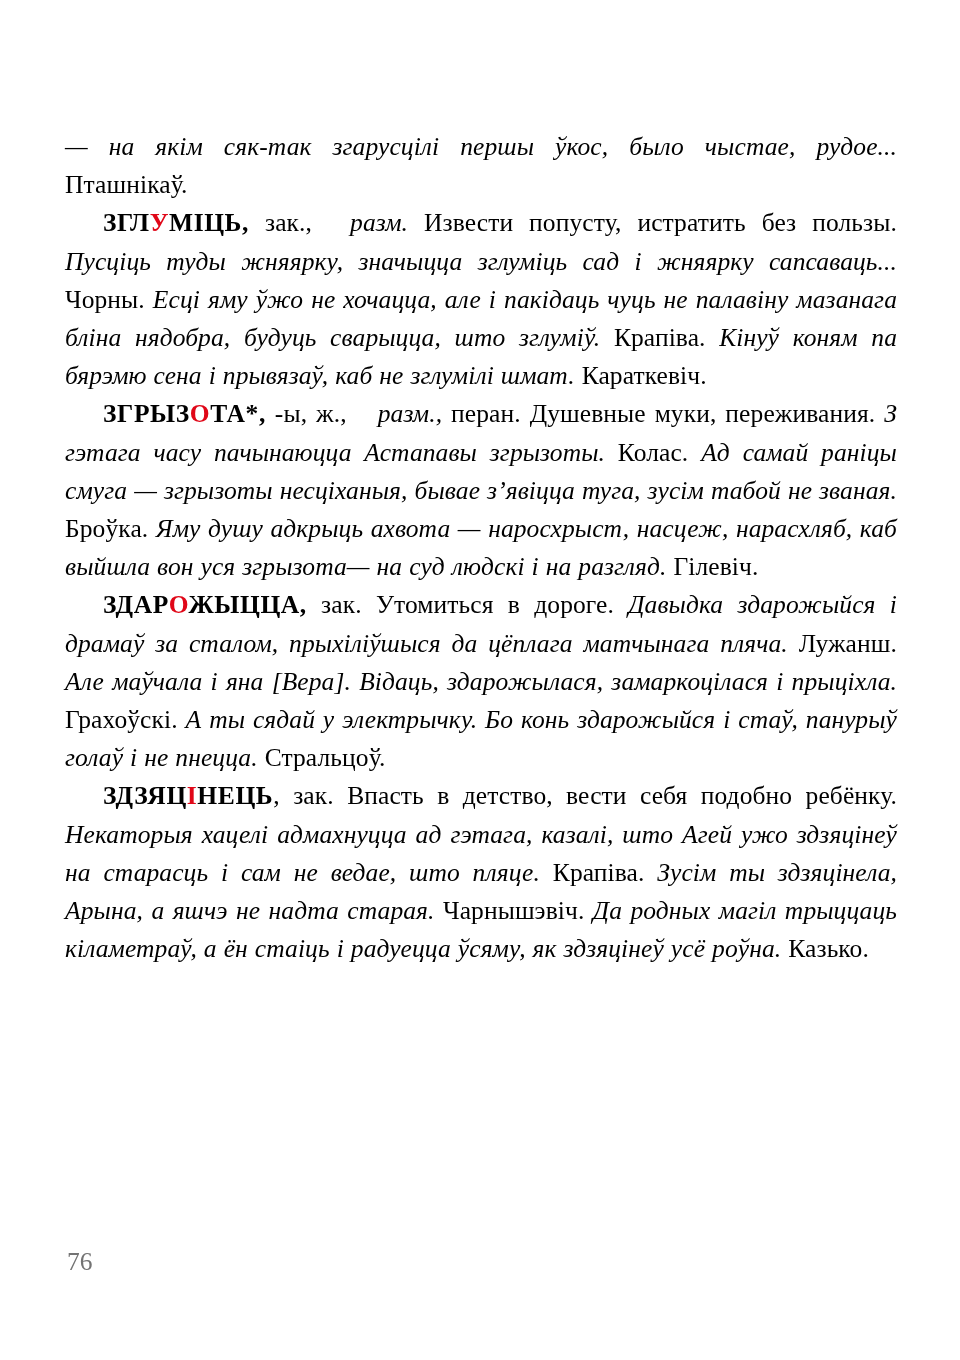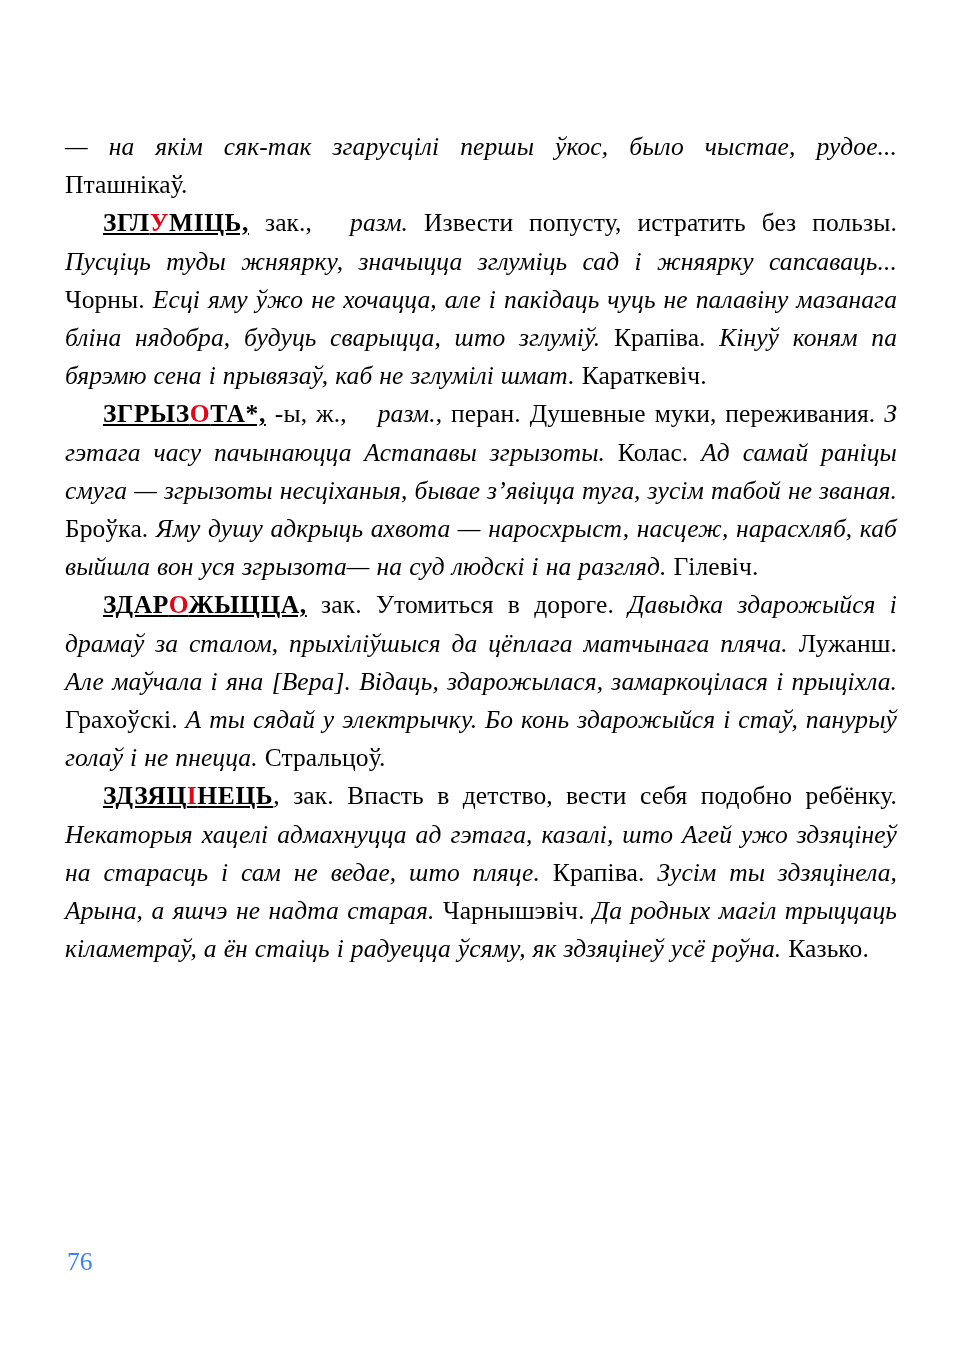--- a/index.html
+++ b/index.html
@@ -44,21 +44,20 @@
   .entry {
     text-indent: 38px;
   }
   .cont {
     text-indent: 0;
   }
   
   .hw {
     font-weight: bold;
     letter-spacing: 0.6px;
-    text-decoration: underline;
   }
   .accent {
     color: #e00718;
     font-weight: bold;
   }
   .gram {
     font-style: normal;
   }
   .gram-i {
     font-style: italic;
@@ -74,21 +73,21 @@
   .src {
     font-style: normal;
   }
   .folio {
     position: absolute;
     left: 67px;
     top: 1249px;
     font-size: 25.5px;
     line-height: 1;
     font-family: "Liberation Serif", "DejaVu Serif", serif;
-    color: #3b82f6;
+    color: #737373;
   }
 </style>
 </head>
 <body>
 
 <div class="page">
 
   <div class="text-column">
 
     <p class="para cont"><span class="cite">— на якім сяк-так згарусцілі першы ўкос, было чыстае, рудое...</span> <span class="src">Пташнікаў.</span></p>

